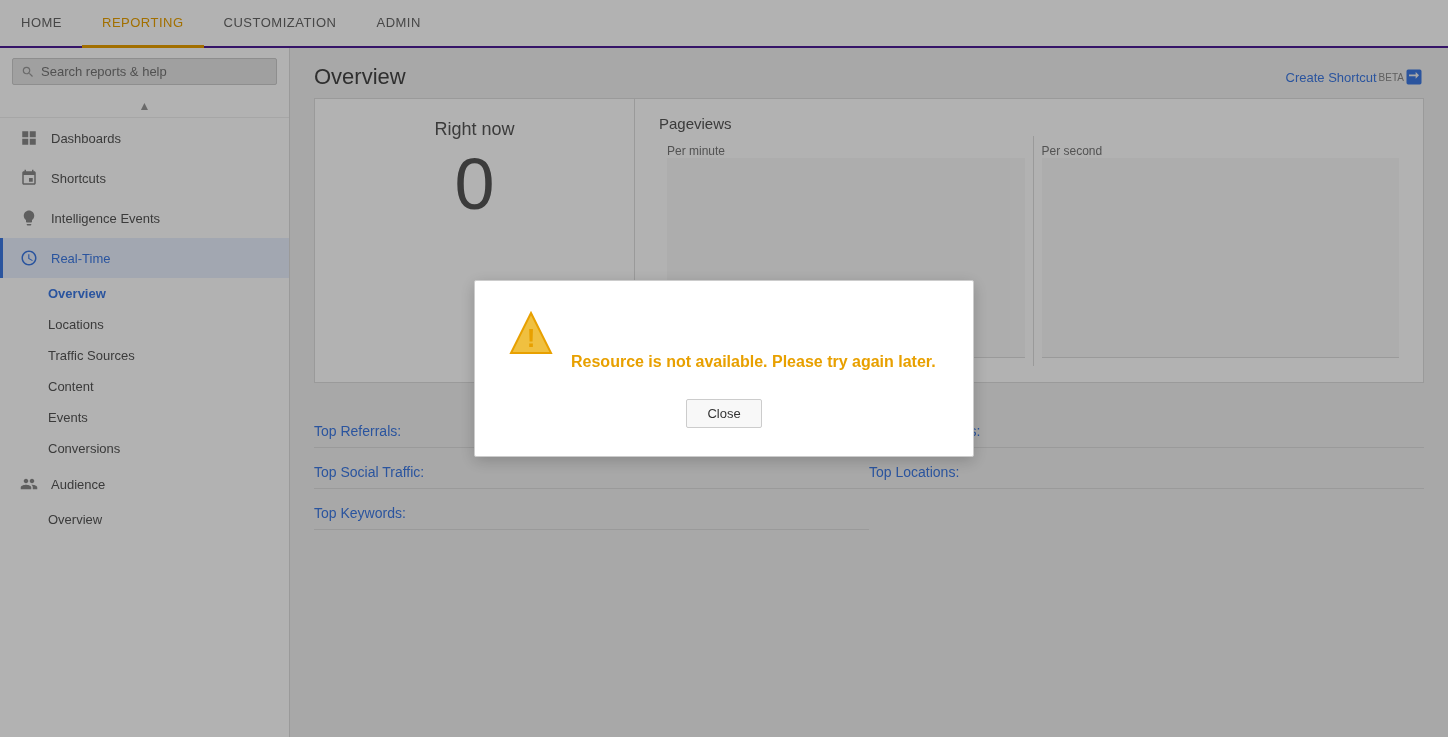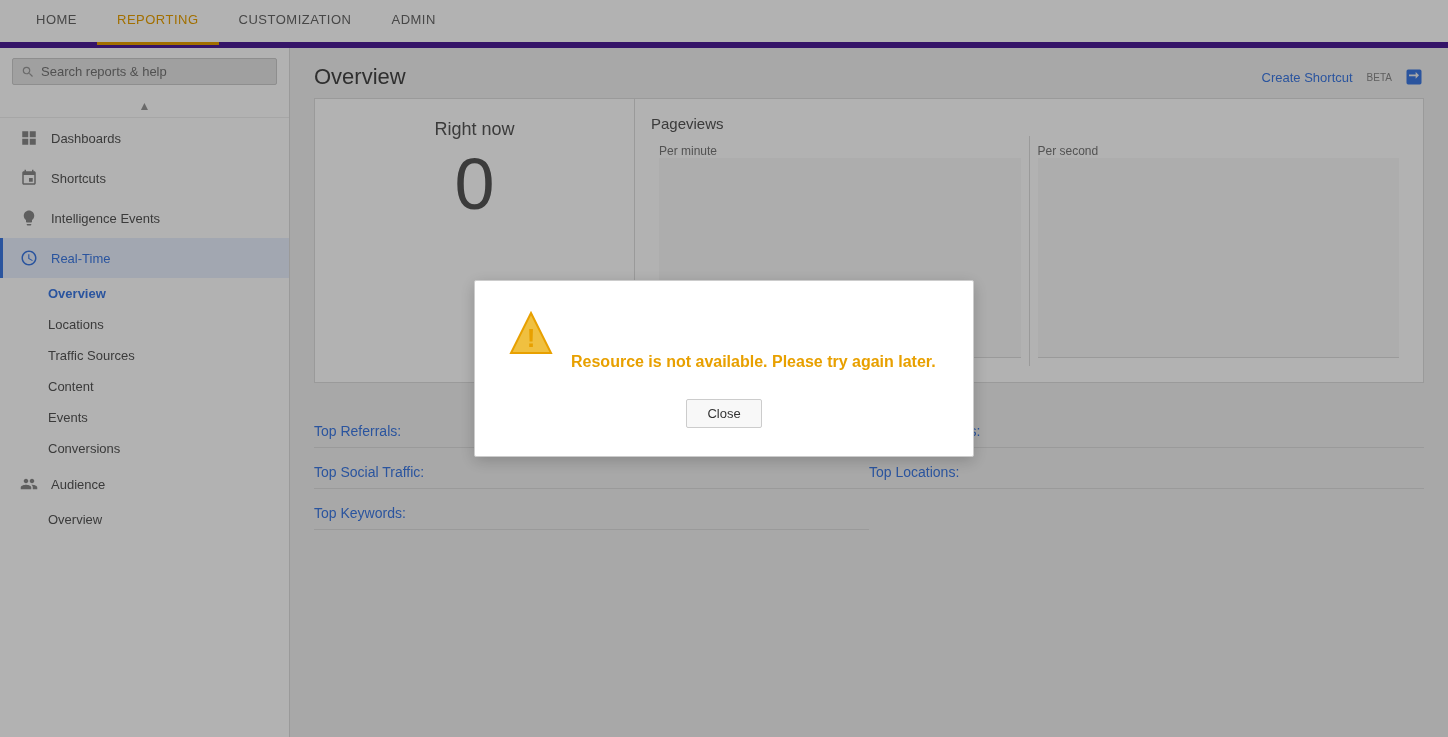--- a/index.html
+++ b/index.html
@@ -1,25 +1,24 @@
 <!DOCTYPE html>
 <html><head>
   <meta charset="utf-8">
   <style>
     * { margin: 0; padding: 0; box-sizing: border-box; }
     body { font-family: Arial, sans-serif; background: #f1f1f1; color: #333; font-size: 13px; overflow: hidden; width: 1448px; height: 737px; }
 
     
     .top-nav {
       display: flex;
-      align-items: center;
       background: #fff;
-      border-bottom: 6px solid #4c1d95;
+      border-bottom: 2px solid #4c1d95;
       height: 48px;
-      padding: 0 16px;
+      padding: 0 1px;
     }
     .top-nav-item {
       padding: 0 20px;
       height: 48px;
       display: flex;
       align-items: center;
       font-size: 13px;
       color: #666;
       cursor: pointer;
       border-bottom: 3px solid transparent;
@@ -151,36 +150,36 @@
       font-size: 22px;
       color: #444;
       font-weight: 400;
     }
     .create-shortcut-link {
       display: flex;
       align-items: center;
       color: #3d79e3;
       font-size: 13px;
       cursor: pointer;
-      gap: 12px;
+      gap: 0;
     }
     .beta-badge {
       font-size: 10px;
       color: #888;
       vertical-align: super;
       margin-left: 2px;
     }
 
     
     .realtime-content {
       padding: 0 24px 24px;
     }
     .right-now-section {
       display: flex;
-      gap: 0;
+      gap: 8px;
       background: #fff;
       border: 1px solid #ddd;
       margin-bottom: 16px;
     }
     .right-now-box {
       width: 320px;
       padding: 20px;
       border-right: 1px solid #ddd;
       text-align: center;
     }

